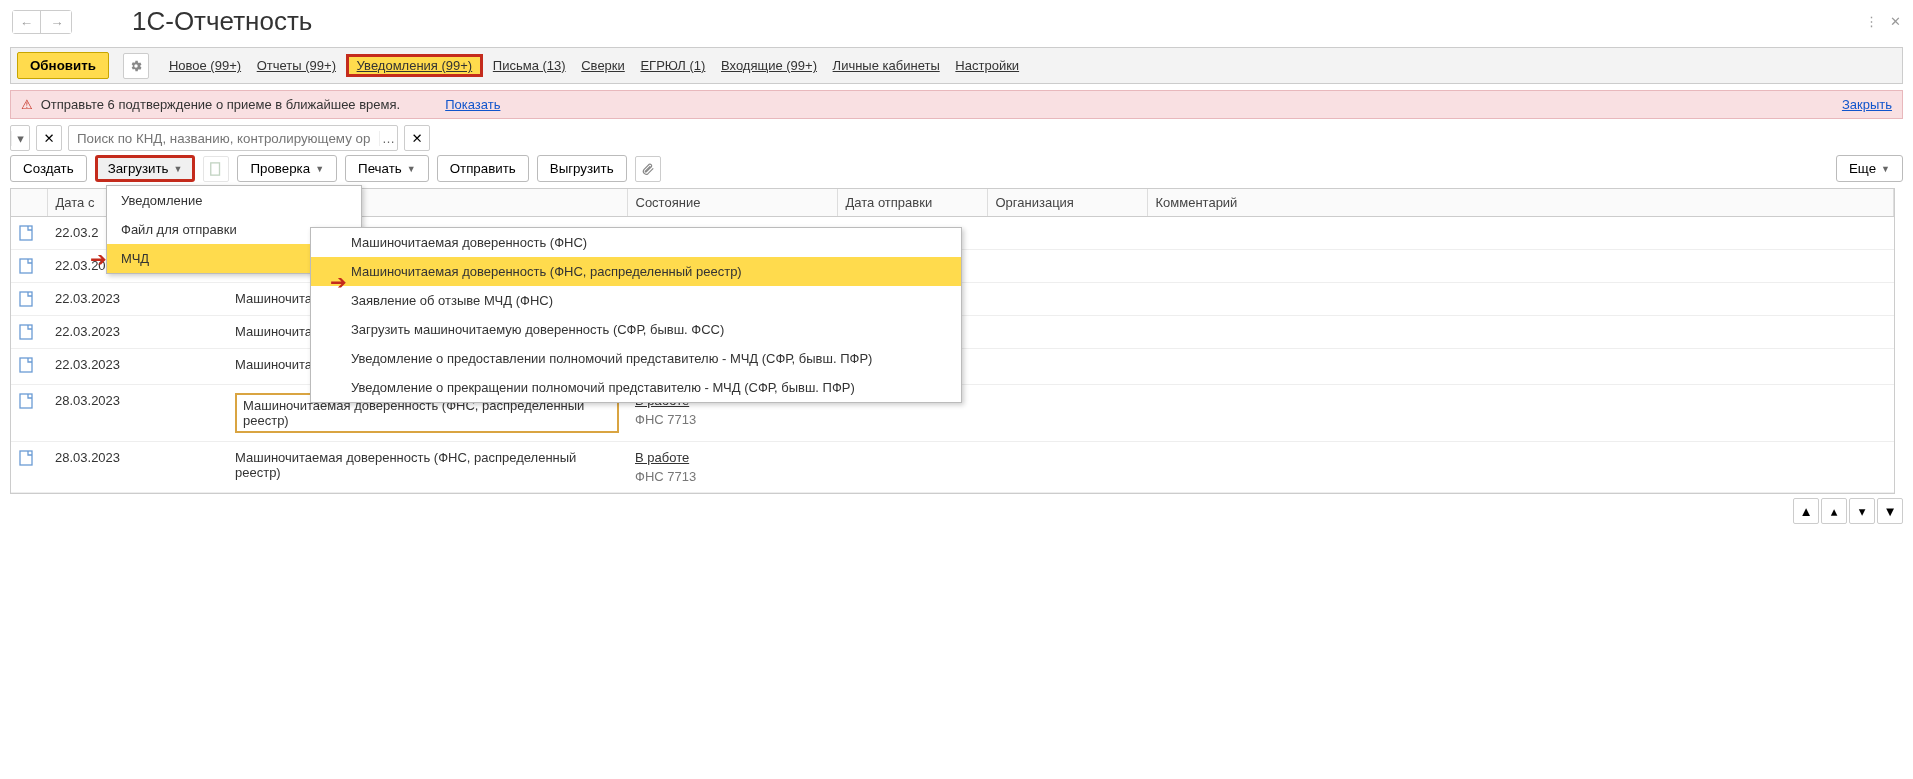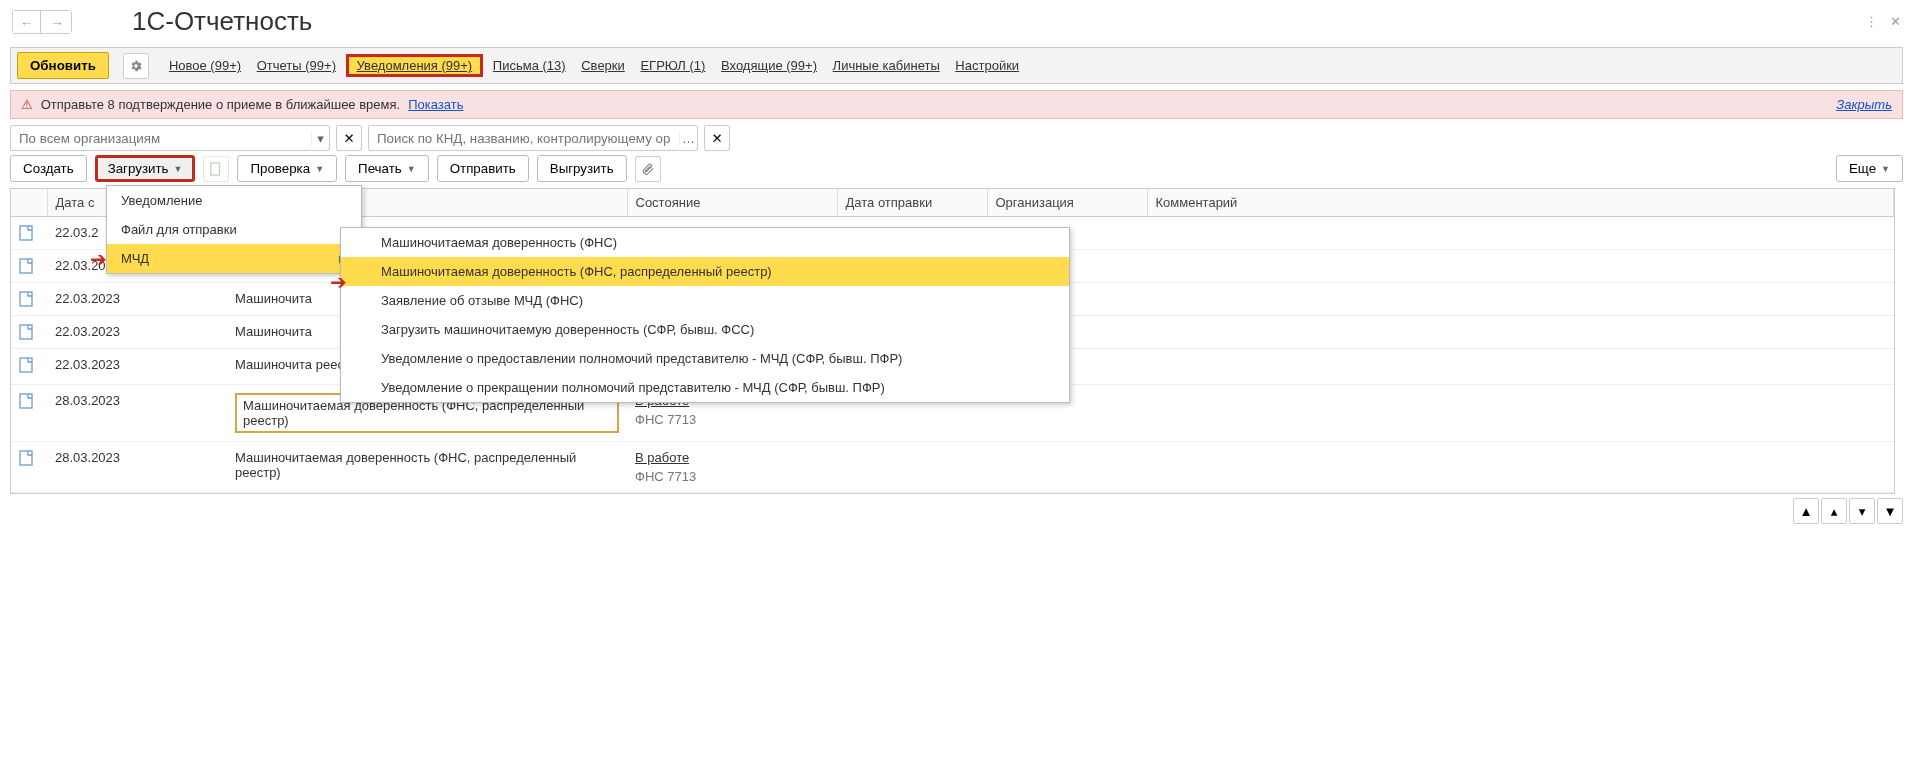--- a/index.html
+++ b/index.html
@@ -30,22 +30,22 @@
     align-items:center; justify-content:center; cursor:pointer; border-radius:2px;
   }
   .nav-link { text-decoration: underline; color: #333; cursor: pointer; padding: 3px 6px; }
   .nav-link.active { background: #ffdb4d; border: 3px solid #c42b1c; padding: 1px 8px; }
 
   .alert {
     margin: 6px 10px 0 10px; padding: 6px 10px; background: #f9e0e2; border: 1px solid #e8b8bc;
     display:flex; align-items:center; gap:8px;
   }
   .alert-icon { color:#c42b1c; }
-  .alert a { color:#1155cc; text-decoration:underline; cursor:pointer; }
-  .alert .close-link { margin-left:auto; color:#1155cc; text-decoration:underline; cursor:pointer;font-style:italic;}
+  .alert a { color:#1155cc; text-decoration:underline; cursor:pointer;margin-left:37px; }
+  .alert .close-link { margin-left:auto; color:#1155cc; text-decoration:underline; cursor:pointer;}
 
   .filter-row {
     margin: 6px 10px 0 10px; display:flex; gap:6px; align-items:center;
   }
   .combo {
     display:flex; border:1px solid #ccc; border-radius:2px; height:26px; align-items:center;
     background:#fff;
   }
   .combo input { border:none; outline:none; padding: 0 8px; height:100%; background:transparent; width: 300px; color:#999; }
   .combo .caret { width:18px; text-align:center; color:#666; cursor:pointer; border-left:1px solid #eee;}
@@ -75,21 +75,21 @@
   }
   .dropdown1 .item.hover { background:#ffdb4d; }
   .dropdown1 .item .sub-caret { margin-left:auto; font-size:10px;}
 
   .arrow-red-abs {
     position:absolute; color:#c42b1c; font-size:20px; z-index:30; pointer-events:none;
   }
 
   
   .dropdown2 {
-    position:absolute; top: 72px; left: 330px; width: 730px; background:#fff;
+    position:absolute; top: 72px; left: 300px; width: 652px; background:#fff;
     border:1px solid #bbb; box-shadow: 2px 2px 5px rgba(0,0,0,0.2); z-index:20;
   }
   .dropdown2 .item { padding: 7px 40px; cursor:pointer; }
   .dropdown2 .item.hover { background:#ffdb4d; }
 
   
   .table-wrap { margin: 6px 18px 0 10px; border:1px solid #ccc; overflow:auto; }
   table { border-collapse:collapse; width:100%; table-layout:fixed;}
   th {
     text-align:left; font-weight:normal; padding:6px 8px; border-right:1px solid #ddd;
@@ -128,28 +128,27 @@
   <button class="gear-btn">
     <svg width="14" height="14" viewBox="0 0 24 24">
         <path fill="#888" d="M19.4 13a7.5 7.5 0 000-2l2-1.6-2-3.4-2.4 1a7.4 7.4 0 00-1.7-1L15 3h-4l-.3 2.5a7.4 7.4 0 00-1.7 1l-2.4-1-2 3.4L6.6 11a7.5 7.5 0 000 2l-2 1.6 2 3.4 2.4-1a7.4 7.4 0 001.7 1L11 21h4l.3-2.5a7.4 7.4 0 001.7-1l2.4 1 2-3.4zM12 15a3 3 0 113-3 3 3 0 01-3 3z"></path>
       </svg>
   </button>
   <span id="nav-links"><span class="nav-link">Новое (99+)</span> <span class="nav-link">Отчеты (99+)</span> <span class="nav-link active">Уведомления (99+)</span> <span class="nav-link">Письма (13)</span> <span class="nav-link">Сверки</span> <span class="nav-link">ЕГРЮЛ (1)</span> <span class="nav-link">Входящие (99+)</span> <span class="nav-link">Личные кабинеты</span> <span class="nav-link">Настройки</span> </span>
 </div>
 
 <div class="alert">
   <span class="alert-icon">⚠</span>
-  <span>Отправьте 8 подтверждение о приеме в ближайшее время.</span>
+  <span>Отправьте 6 подтверждение о приеме в ближайшее время.</span>
   <a>Показать</a>
   <a class="close-link">Закрыть</a>
 </div>
 
 <div class="filter-row">
   <div class="combo">
-    <input placeholder="По всем организациям" style="">
     <span class="caret">▾</span>
   </div>
   <button class="icon-btn">✕</button>
   <div class="combo" style="flex:0 0 auto;">
     <input style="width: 310px;" placeholder="Поиск по КНД, названию, контролирующему органу">
     <span class="caret">…</span>
   </div>
   <button class="icon-btn">✕</button>
 </div>
 

